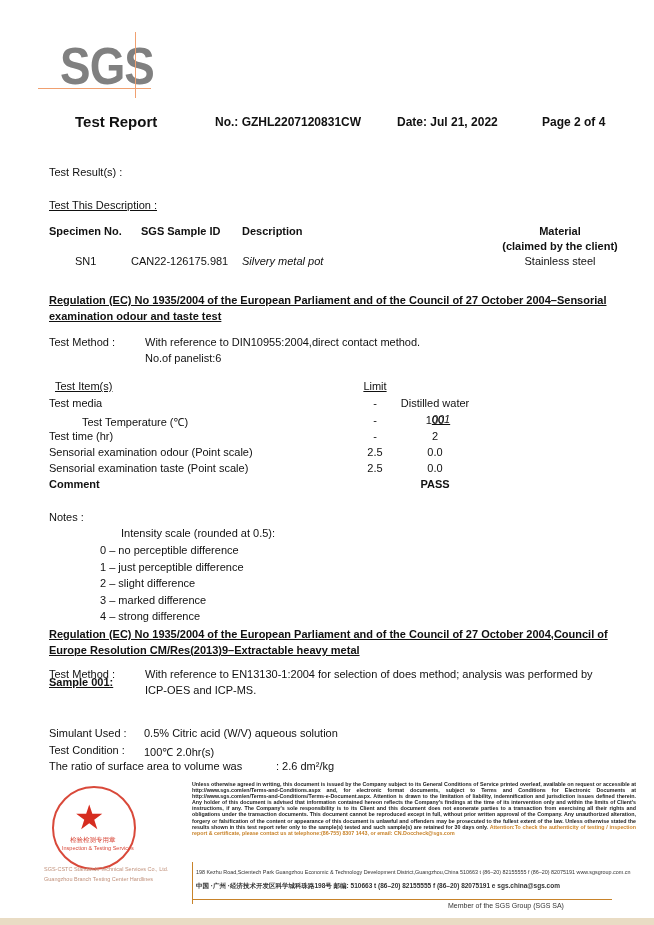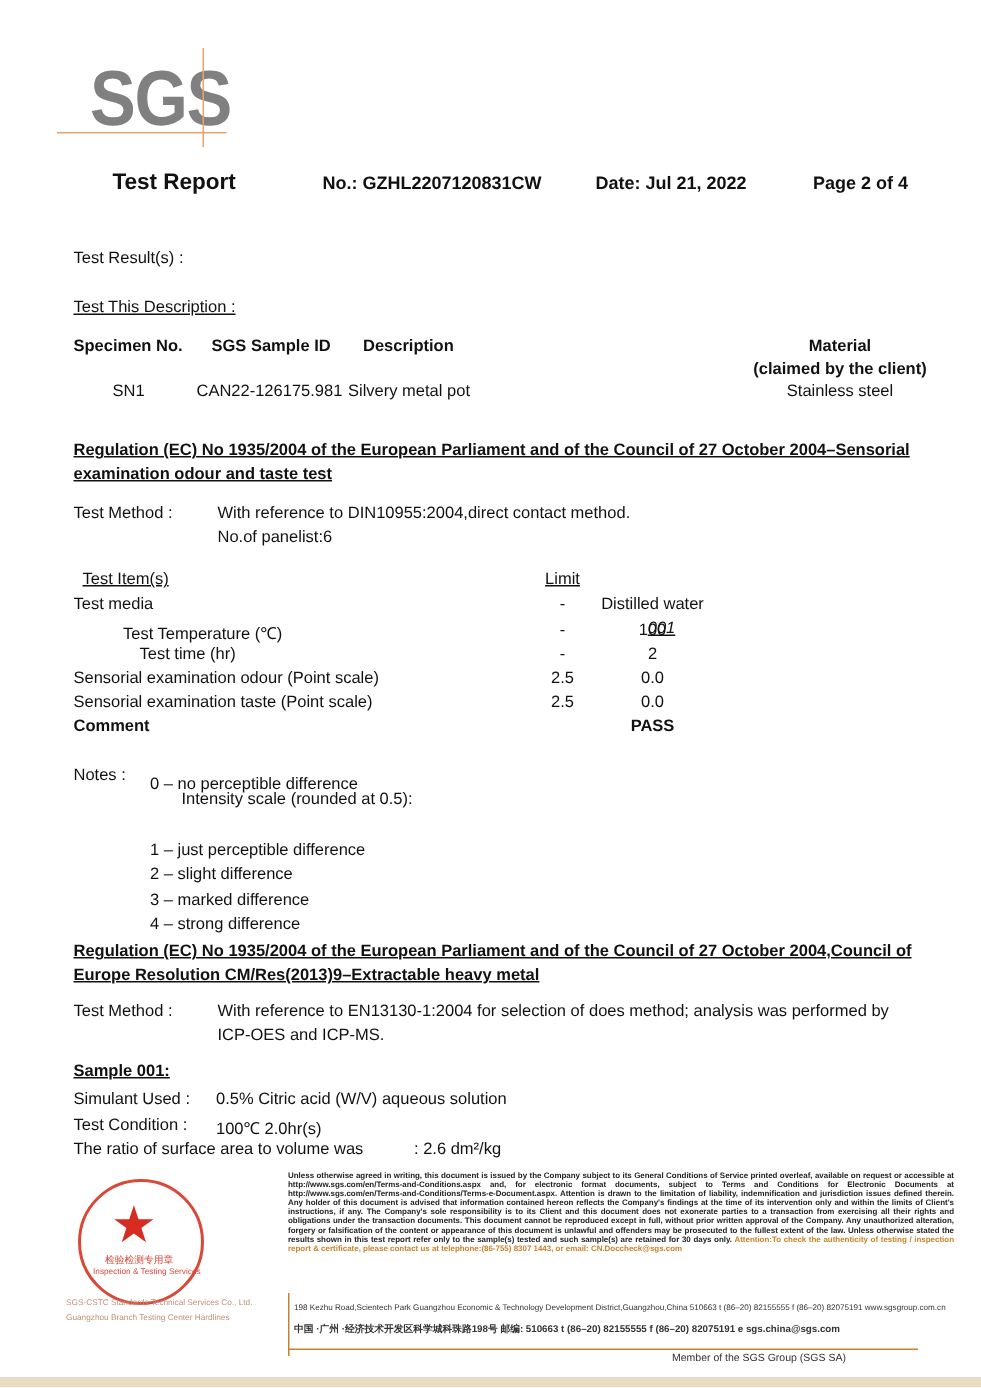--- a/index.html
+++ b/index.html
@@ -44,21 +44,21 @@
 
 <div>
   <div class="row b" style="left:49px;top:225px;">Specimen No.</div>
   <div class="row b" style="left:141px;top:225px;">SGS Sample ID</div>
   <div class="row b" style="left:242px;top:225px;">Description</div>
   <div class="row b c" style="left:500px;top:225px;width:120px;">Material</div>
   <div class="row b c" style="left:500px;top:240px;width:120px;">(claimed by the client)</div>
   <div>
     <div class="row" style="left:75px;top:255px;">SN1</div>
     <div class="row" style="left:131px;top:255px;">CAN22-126175.981</div>
-    <div class="row" style="left:232px;top:255px;">Silvery metal pot</div>
+    <div class="row" style="left:242px;top:255px;font-style:italic;">Silvery metal pot</div>
     <div class="row c" style="left:500px;top:255px;width:120px;">Stainless steel</div>
   </div>
 </div>
 
 <div class="row b u" style="left:49px;top:294px;">Regulation (EC) No 1935/2004 of the European Parliament and of the Council of 27 October 2004–Sensorial</div>
 <div class="row b u" style="left:49px;top:310px;">examination odour and taste test</div>
 <div class="row" style="left:49px;top:336px;">Test Method :</div>
 <div class="row" style="left:145px;top:336px;">With reference to DIN10955:2004,direct contact method.</div>
 <div class="row" style="left:145px;top:352px;">No.of panelist:6</div>
 
@@ -71,21 +71,21 @@
     <div class="row" style="left:49px;top:397px;">Test media</div>
     <div class="row c" style="left:360px;top:397px;width:30px;">-</div>
     <div class="row c" style="left:390px;top:397px;width:90px;">Distilled water</div>
   </div>
   <div>
     <div class="row" style="left:49px;top:414px;margin-left:33px;">Test Temperature (℃)</div>
     <div class="row c" style="left:360px;top:414px;width:30px;">-</div>
     <div class="row c" style="left:390px;top:414px;width:90px;">100</div>
   </div>
   <div>
-    <div class="row" style="left:49px;top:430px;margin-left:44px;">Test time (hr)</div>
+    <div class="row" style="left:49px;top:430px;">Test time (hr)</div>
     <div class="row c" style="left:360px;top:430px;width:30px;">-</div>
     <div class="row c" style="left:390px;top:430px;width:90px;">2</div>
   </div>
   <div>
     <div class="row" style="left:49px;top:446px;">Sensorial examination odour (Point scale)</div>
     <div class="row c" style="left:360px;top:446px;width:30px;">2.5</div>
     <div class="row c" style="left:390px;top:446px;width:90px;">0.0</div>
   </div>
   <div>
     <div class="row" style="left:49px;top:462px;">Sensorial examination taste (Point scale)</div>
@@ -93,32 +93,32 @@
     <div class="row c" style="left:390px;top:462px;width:90px;">0.0</div>
   </div>
   <div>
     <div class="row b" style="left:49px;top:478px;">Comment</div>
     <div class="row b c" style="left:390px;top:478px;width:90px;">PASS</div>
   </div>
 </div>
 
 <div class="row" style="left:49px;top:511px;">Notes :</div>
 <div class="row" style="left:97px;top:527px;margin-left:24px;">Intensity scale (rounded at 0.5):</div>
-<div class="row" style="left:100px;top:517px;">0 – no perceptible difference</div>
+<div class="row" style="left:100px;top:544px;">0 – no perceptible difference</div>
 <div class="row" style="left:100px;top:561px;">1 – just perceptible difference</div>
 <div class="row" style="left:100px;top:577px;">2 – slight difference</div>
 <div class="row" style="left:100px;top:594px;">3 – marked difference</div>
 <div class="row" style="left:100px;top:610px;">4 – strong difference</div>
 
 <div class="row b u" style="left:49px;top:628px;">Regulation (EC) No 1935/2004 of the European Parliament and of the Council of 27 October 2004,Council of</div>
 <div class="row b u" style="left:49px;top:644px;">Europe Resolution CM/Res(2013)9–Extractable heavy metal</div>
 <div class="row" style="left:49px;top:668px;">Test Method :</div>
 <div class="row" style="left:145px;top:668px;">With reference to EN13130-1:2004 for selection of does method; analysis was performed by</div>
 <div class="row" style="left:145px;top:684px;">ICP-OES and ICP-MS.</div>
-<div class="row b u" style="left:49px;top:708px;text-align:center;">Sample 001:</div>
+<div class="row b u" style="left:49px;top:676px;text-align:center;">Sample 001:</div>
 <div class="row" style="left:49px;top:727px;">Simulant Used :</div>
 <div class="row" style="left:144px;top:727px;">0.5% Citric acid (W/V) aqueous solution</div>
 <div class="row" style="left:49px;top:744px;">Test Condition :</div>
 <div class="row" style="left:144px;top:744px;">100℃  2.0hr(s)</div>
 <div class="row" style="left:49px;top:760px;">The ratio of surface area to volume was</div>
 <div class="row" style="left:276px;top:760px;">: 2.6 dm²/kg</div>
 
 <div class="abs stamp"></div>
 <div class="abs star">★</div>
 <div class="abs stamp-txt" style="left:70px;top:836px;font-size:6.5px;">检验检测专用章</div>

